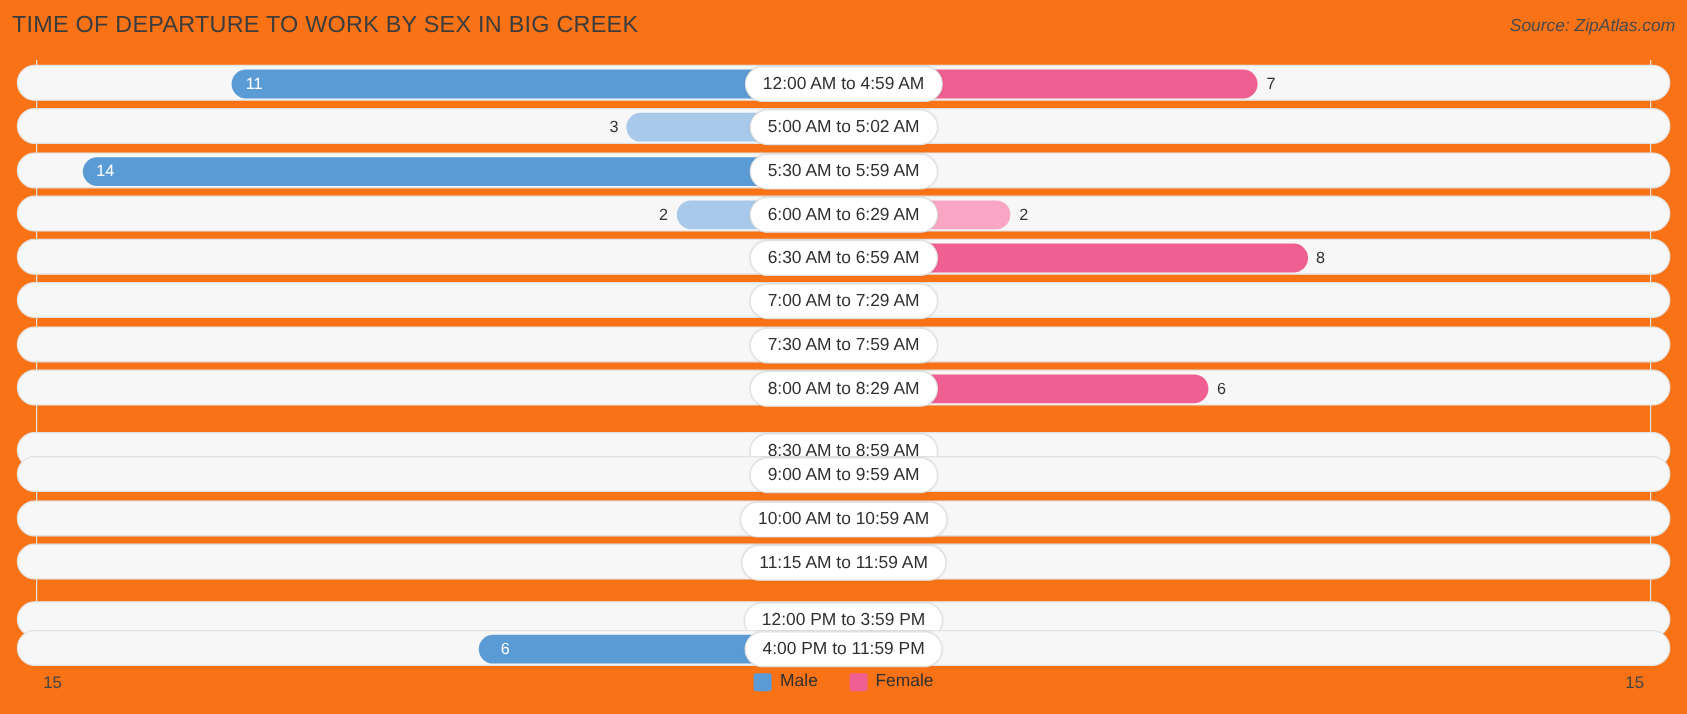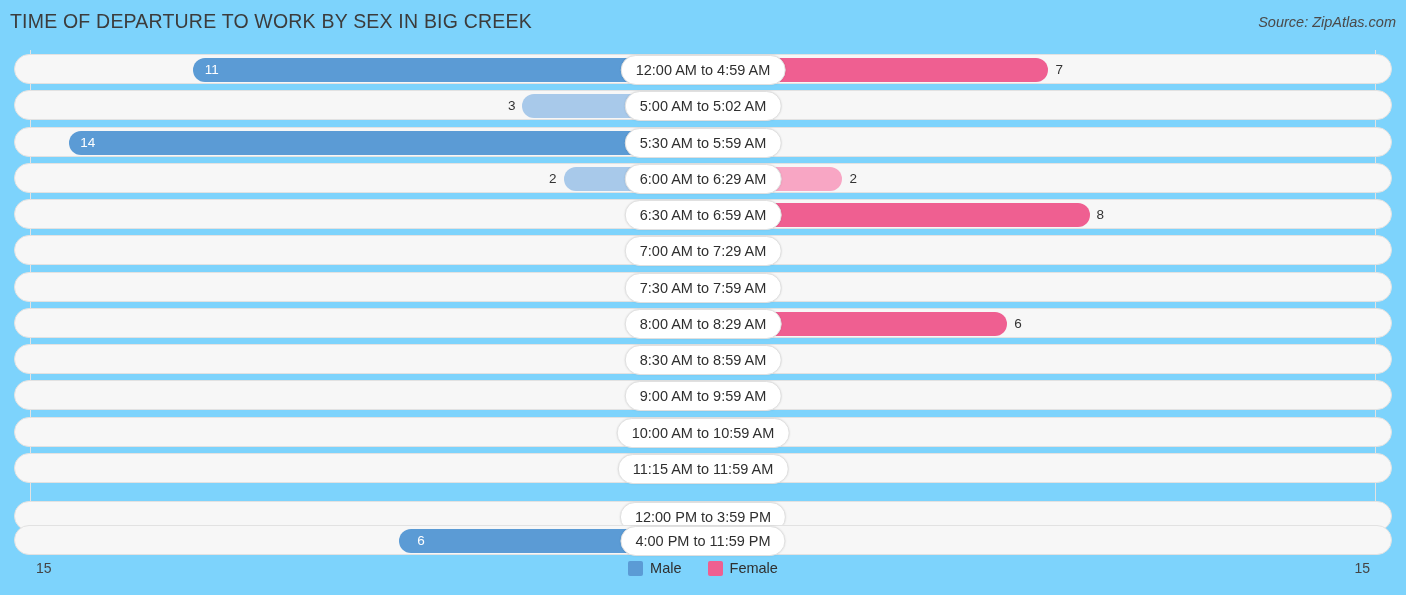--- a/index.html
+++ b/index.html
@@ -5,21 +5,21 @@
   * { box-sizing: border-box; margin: 0; padding: 0; }
   html, body {
     width: 1406px; height: 595px;
     background: #ffffff;
     font-family: "Liberation Sans", sans-serif;
     overflow: hidden;
   }
   #page {
     position: relative;
     width: 1406px; height: 595px;
-    background: #7dd3fc;
+    background: #f97316;
   }
 
   
   #title {
     position: absolute; left: 10px; top: 10px;
     font-size: 19.5px; color: #3c3c3c; letter-spacing: .2px;
     white-space: nowrap;
   }
   #source {
     position: absolute; right: 10px; top: 14px;
@@ -150,21 +150,21 @@
         <div class="vlabel female-out" style="left: calc(50% + 64px);">0</div>
         <div class="catpill">7:30 AM to 7:59 AM</div>
       </div>
       <div class="row" style="top: 257.75px;">
         <div class="bar male" style="width: 57px; background: rgb(168, 201, 234);"></div>
         <div class="vlabel male-out" style="right: calc(50% + 64px);">0</div>
         <div class="bar female" style="width: 304.2px; background: rgb(239, 95, 145);"></div>
         <div class="vlabel female-out" style="left: calc(50% + 311.2px);">6</div>
         <div class="catpill">8:00 AM to 8:29 AM</div>
       </div>
-      <div class="row" style="top: 294px;">
+      <div class="row" style="top: 310px;">
         <div class="bar male" style="width: 57px; background: rgb(168, 201, 234);"></div>
         <div class="vlabel male-out" style="right: calc(50% + 64px);">0</div>
         <div class="bar female" style="width: 57px; background: rgb(248, 166, 196);"></div>
         <div class="vlabel female-out" style="left: calc(50% + 64px);">0</div>
         <div class="catpill">8:30 AM to 8:59 AM</div>
       </div>
       <div class="row" style="top: 330.25px;">
         <div class="bar male" style="width: 57px; background: rgb(168, 201, 234);"></div>
         <div class="vlabel male-out" style="right: calc(50% + 64px);">0</div>
         <div class="bar female" style="width: 57px; background: rgb(248, 166, 196);"></div>

